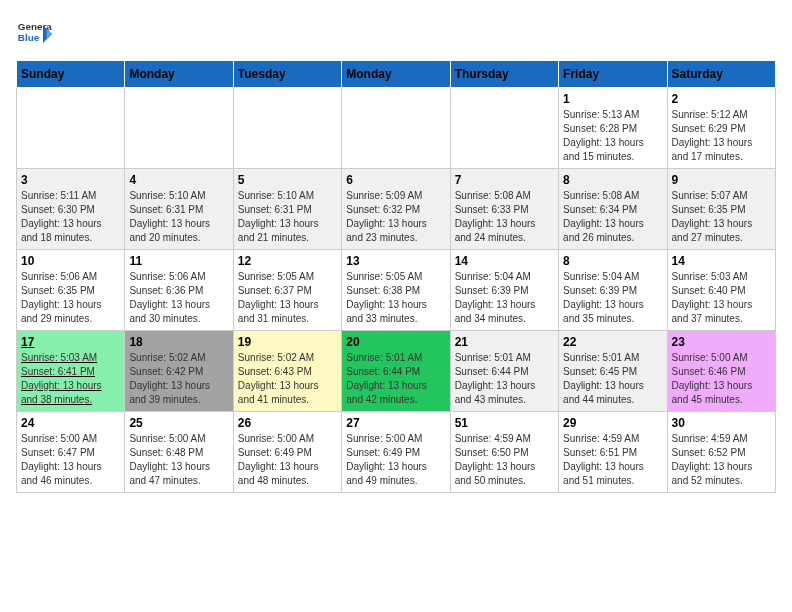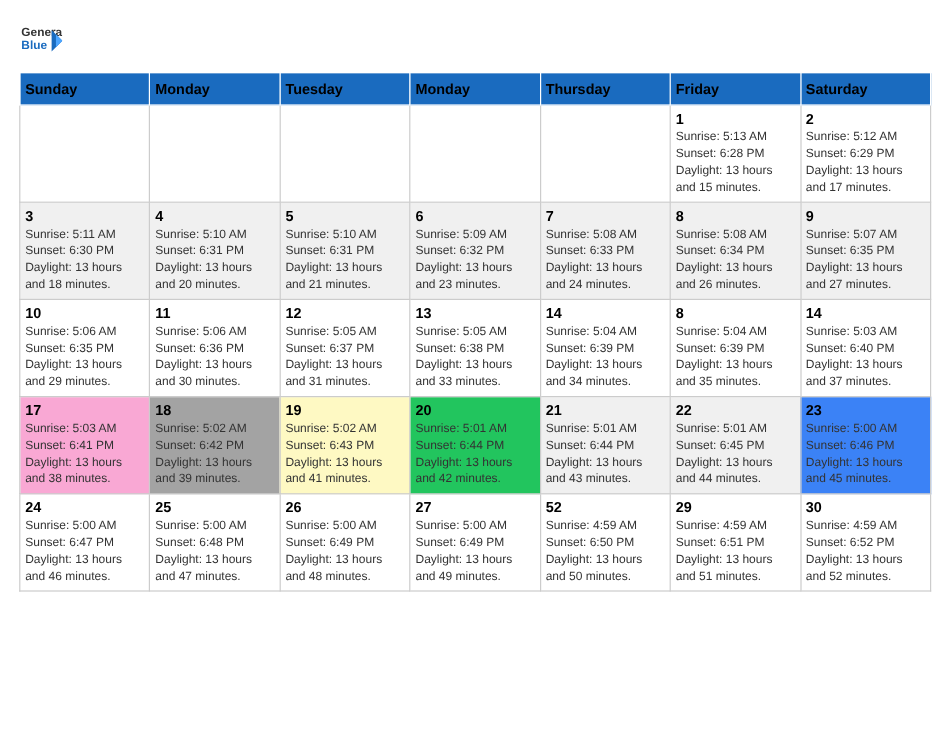--- a/index.html
+++ b/index.html
@@ -208,21 +208,21 @@
 Daylight: 13 hours and 35 minutes.</div>
         </td>
         <td>
           <span class="day-number">14</span>
           <div class="day-info" style="white-space: pre-line;">Sunrise: 5:03 AM
 Sunset: 6:40 PM
 Daylight: 13 hours and 37 minutes.</div>
         </td>
       </tr>
       <tr>
-        <td style="background: #f9a8d4;">
+        <td style="background: #86efac; text-decoration: underline;">
           <span class="day-number">17</span>
           <div class="day-info" style="white-space: pre-line;">Sunrise: 5:03 AM
 Sunset: 6:41 PM
 Daylight: 13 hours and 38 minutes.</div>
         </td>
         <td style="background: #a3a3a3;">
           <span class="day-number">18</span>
           <div class="day-info" style="white-space: pre-line;">Sunrise: 5:02 AM
 Sunset: 6:42 PM
 Daylight: 13 hours and 39 minutes.</div>
@@ -244,21 +244,21 @@
           <div class="day-info" style="white-space: pre-line;">Sunrise: 5:01 AM
 Sunset: 6:44 PM
 Daylight: 13 hours and 43 minutes.</div>
         </td>
         <td style="background: rgb(240, 240, 240);">
           <span class="day-number">22</span>
           <div class="day-info" style="white-space: pre-line;">Sunrise: 5:01 AM
 Sunset: 6:45 PM
 Daylight: 13 hours and 44 minutes.</div>
         </td>
-        <td style="background: #3b82f6; margin-left: 20px;">
+        <td style="background: #f0abfc; margin-left: 20px;">
           <span class="day-number">23</span>
           <div class="day-info" style="white-space: pre-line;">Sunrise: 5:00 AM
 Sunset: 6:46 PM
 Daylight: 13 hours and 45 minutes.</div>
         </td>
       </tr>
       <tr>
         <td>
           <span class="day-number">24</span>
           <div class="day-info" style="white-space: pre-line;">Sunrise: 5:00 AM
@@ -277,21 +277,21 @@
 Sunset: 6:49 PM
 Daylight: 13 hours and 48 minutes.</div>
         </td>
         <td>
           <span class="day-number">27</span>
           <div class="day-info" style="white-space: pre-line;">Sunrise: 5:00 AM
 Sunset: 6:49 PM
 Daylight: 13 hours and 49 minutes.</div>
         </td>
         <td>
-          <span class="day-number">52</span>
+          <span class="day-number">51</span>
           <div class="day-info" style="white-space: pre-line;">Sunrise: 4:59 AM
 Sunset: 6:50 PM
 Daylight: 13 hours and 50 minutes.</div>
         </td>
         <td>
           <span class="day-number">29</span>
           <div class="day-info" style="white-space: pre-line;">Sunrise: 4:59 AM
 Sunset: 6:51 PM
 Daylight: 13 hours and 51 minutes.</div>
         </td>

